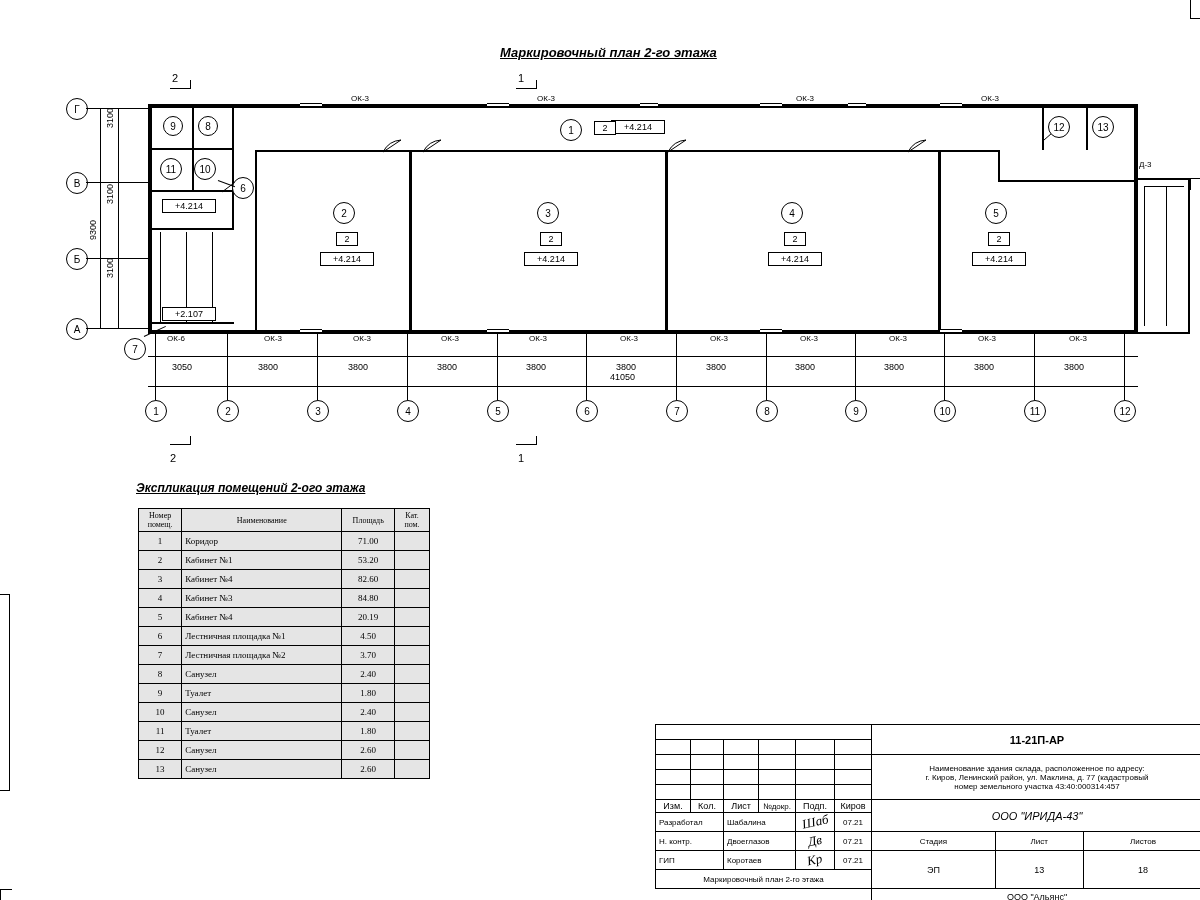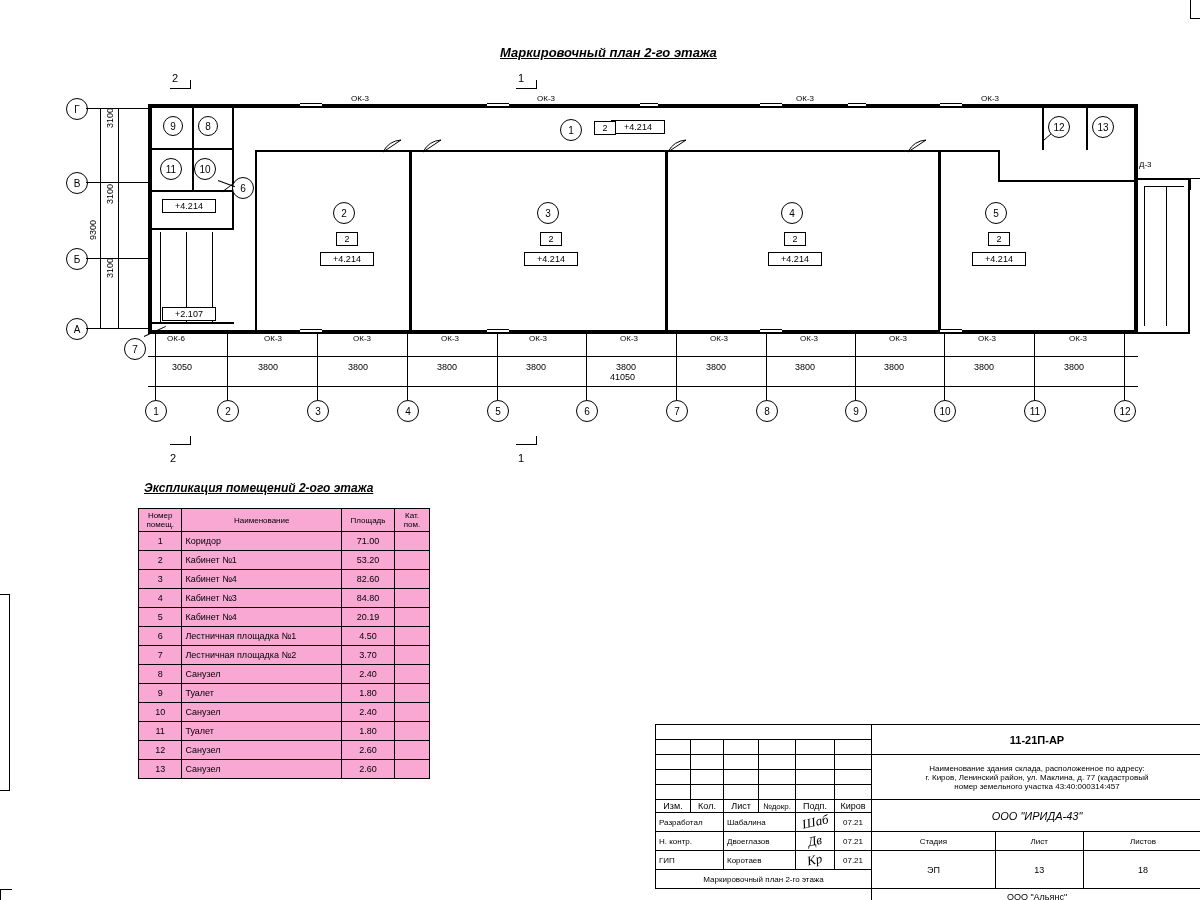--- a/index.html
+++ b/index.html
@@ -20,21 +20,21 @@
             font-size:9px;text-align:center;line-height:12px;padding:0 3px;}
   .circ{position:absolute;border:1px solid #000;border-radius:50%;
         display:flex;align-items:center;justify-content:center;
         font-size:10px;background:#fff;}
   .lbl{position:absolute;font-size:8px;background:#fff;padding:0 1px;}
   .dimtxt{position:absolute;font-size:9px;}
   .dimline{position:absolute;background:#000;height:1px;}
   .vline{position:absolute;background:#000;width:1px;}
 
   
-  table.exp{position:absolute;border-collapse:collapse;font-size:9px;background:#f9a8d4;}
+  table.exp{position:absolute;border-collapse:collapse;font-size:9px;background:#e5e5e5;font-family:Liberation Serif, serif;}
   table.exp td,table.exp th{border:1px solid #000;padding:2px 3px;height:14px;}
   table.exp th{font-weight:normal;font-size:8px;text-align:center;}
   .c{text-align:center;}
   .r{text-align:right;}
 
   
   table.stamp{position:absolute;border-collapse:collapse;font-size:9px;background:#fff;}
   table.stamp td{border:1px solid #000;padding:1px 3px;}
   .stamp-title{font-size:11px;text-align:center;}
   .stamp-ctr{text-align:center;}
@@ -234,21 +234,21 @@
   <div class="vline" style="left:407px;top:334px;height:66px;"></div>
   <div class="vline" style="left:497px;top:334px;height:66px;"></div>
   <div class="vline" style="left:586px;top:334px;height:66px;"></div>
   <div class="vline" style="left:676px;top:334px;height:66px;"></div>
   <div class="vline" style="left:766px;top:334px;height:66px;"></div>
   <div class="vline" style="left:855px;top:334px;height:66px;"></div>
   <div class="vline" style="left:944px;top:334px;height:66px;"></div>
   <div class="vline" style="left:1034px;top:334px;height:66px;"></div>
   <div class="vline" style="left:1124px;top:334px;height:66px;"></div>
 
-  <div class="abs sub-ttl" style="left:144px;top:481px;text-align:right;">Экспликация помещений 2-ого этажа</div>
+  <div class="abs sub-ttl" style="left:136px;top:481px;text-align:right;">Экспликация помещений 2-ого этажа</div>
 
   <table class="exp" style="left:138px;top:508px;width:292px;">
     <thead>
       <tr>
         <th style="width:38px;">Номер помещ.</th>
         <th style="width:170px;">Наименование</th>
         <th style="width:48px;">Площадь</th>
         <th style="width:30px;">Кат. пом.</th>
       </tr>
     </thead>

